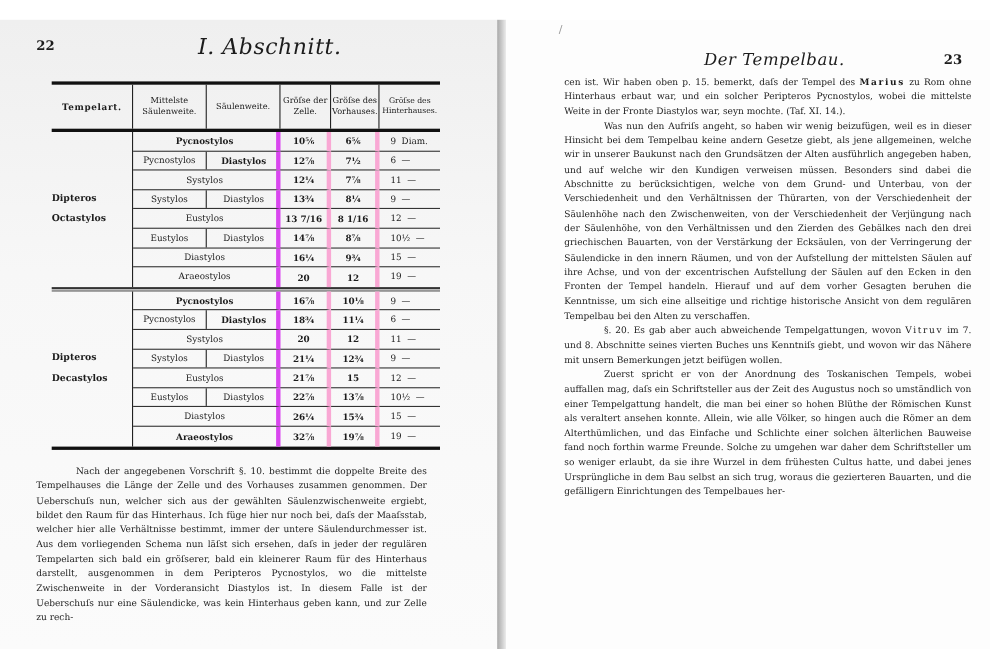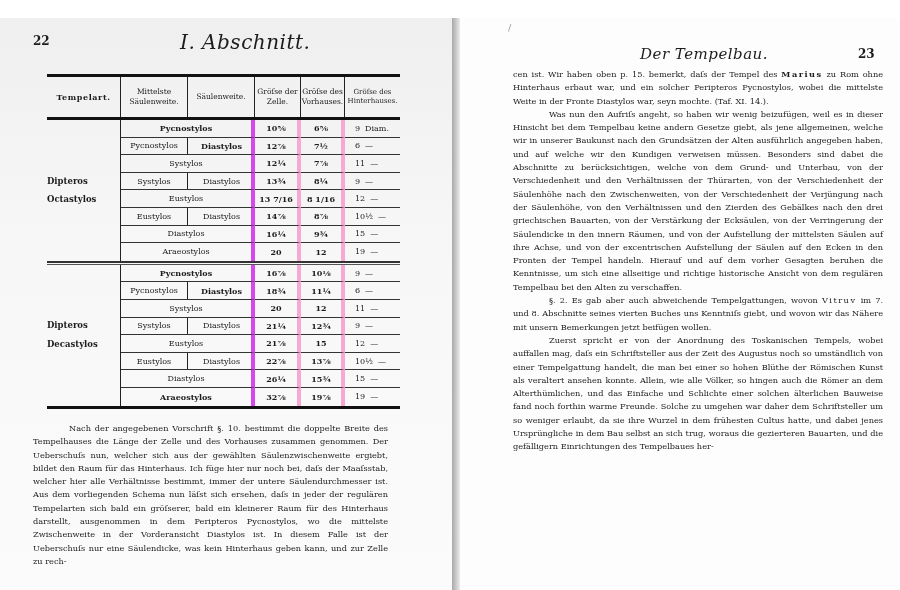--- a/index.html
+++ b/index.html
@@ -192,15 +192,15 @@
   <span class="indent"></span><span>Nach der angegebenen Vorschrift §. 10. bestimmt die doppelte Breite des Tempelhauses die Länge der Zelle und des Vorhauses zusammen genommen. Der Ueberschuſs nun, welcher sich aus der gewählten Säulenzwischenweite ergiebt, bildet den Raum für das Hinterhaus. Ich füge hier nur noch bei, daſs der Maaſsstab, welcher hier alle Verhältnisse bestimmt, immer der untere Säulendurchmesser ist. Aus dem vorliegenden Schema nun läſst sich ersehen, daſs in jeder der regulären Tempelarten sich bald ein gröſserer, bald ein kleinerer Raum für des Hinterhaus darstellt, ausgenommen in dem Peripteros Pycnostylos, wo die mittelste Zwischenweite in der Vorderansicht Diastylos ist. In diesem Falle ist der Ueberschuſs nur eine Säulendicke, was kein Hinterhaus geben kann, und zur Zelle zu rech-</span>
 </div>
 
 <div class="mark">/</div>
 <div class="title-right">Der Tempelbau.</div>
 <div class="pagenum-right">23</div>
 
 <div class="para right-text">
   <p><span>cen ist. Wir haben oben p. 15. bemerkt, daſs der Tempel des </span><span class="spaced">Marius</span><span> zu Rom ohne Hinterhaus erbaut war, und ein solcher Peripteros Pycnostylos, wobei die mittelste Weite in der Fronte Diastylos war, seyn mochte. (Taf. XI. 14.).</span></p>
   <p><span class="indent"></span><span>Was nun den Aufriſs angeht, so haben wir wenig beizufügen, weil es in dieser Hinsicht bei dem Tempelbau keine andern Gesetze giebt, als jene allgemeinen, welche wir in unserer Baukunst nach den Grundsätzen der Alten ausführlich angegeben haben, und auf welche wir den Kundigen verweisen müssen. Besonders sind dabei die Abschnitte zu berücksichtigen, welche von dem Grund- und Unterbau, von der Verschiedenheit und den Verhältnissen der Thürarten, von der Verschiedenheit der Säulenhöhe nach den Zwischenweiten, von der Verschiedenheit der Verjüngung nach der Säulenhöhe, von den Verhältnissen und den Zierden des Gebälkes nach den drei griechischen Bauarten, von der Verstärkung der Ecksäulen, von der Verringerung der Säulendicke in den innern Räumen, und von der Aufstellung der mittelsten Säulen auf ihre Achse, und von der excentrischen Aufstellung der Säulen auf den Ecken in den Fronten der Tempel handeln. Hierauf und auf dem vorher Gesagten beruhen die Kenntnisse, um sich eine allseitige und richtige historische Ansicht von dem regulären Tempelbau bei den Alten zu verschaffen.</span></p>
-  <p><span class="indent"></span><span>§. 2. Es gab aber auch abweichende Tempelgattungen, wovon </span><span style="letter-spacing:1.5px">Vitruv</span><span> im 7. und 8. Abschnitte seines vierten Buches uns Kenntniſs giebt, und wovon wir das Nähere mit unsern Bemerkungen jetzt beifügen wollen.</span></p>
+  <p><span class="indent"></span><span>§. 20. Es gab aber auch abweichende Tempelgattungen, wovon </span><span style="letter-spacing:1.5px">Vitruv</span><span> im 7. und 8. Abschnitte seines vierten Buches uns Kenntniſs giebt, und wovon wir das Nähere mit unsern Bemerkungen jetzt beifügen wollen.</span></p>
   <p><span class="indent"></span><span>Zuerst spricht er von der Anordnung des Toskanischen Tempels, wobei auffallen mag, daſs ein Schriftsteller aus der Zeit des Augustus noch so umständlich von einer Tempelgattung handelt, die man bei einer so hohen Blüthe der Römischen Kunst als veraltert ansehen konnte. Allein, wie alle Völker, so hingen auch die Römer an dem Alterthümlichen, und das Einfache und Schlichte einer solchen älterlichen Bauweise fand noch forthin warme Freunde. Solche zu umgehen war daher dem Schriftsteller um so weniger erlaubt, da sie ihre Wurzel in dem frühesten Cultus hatte, und dabei jenes Ursprüngliche in dem Bau selbst an sich trug, woraus die gezierteren Bauarten, und die gefälligern Einrichtungen des Tempelbaues her-</span></p>
 </div>
 
 </body></html>

